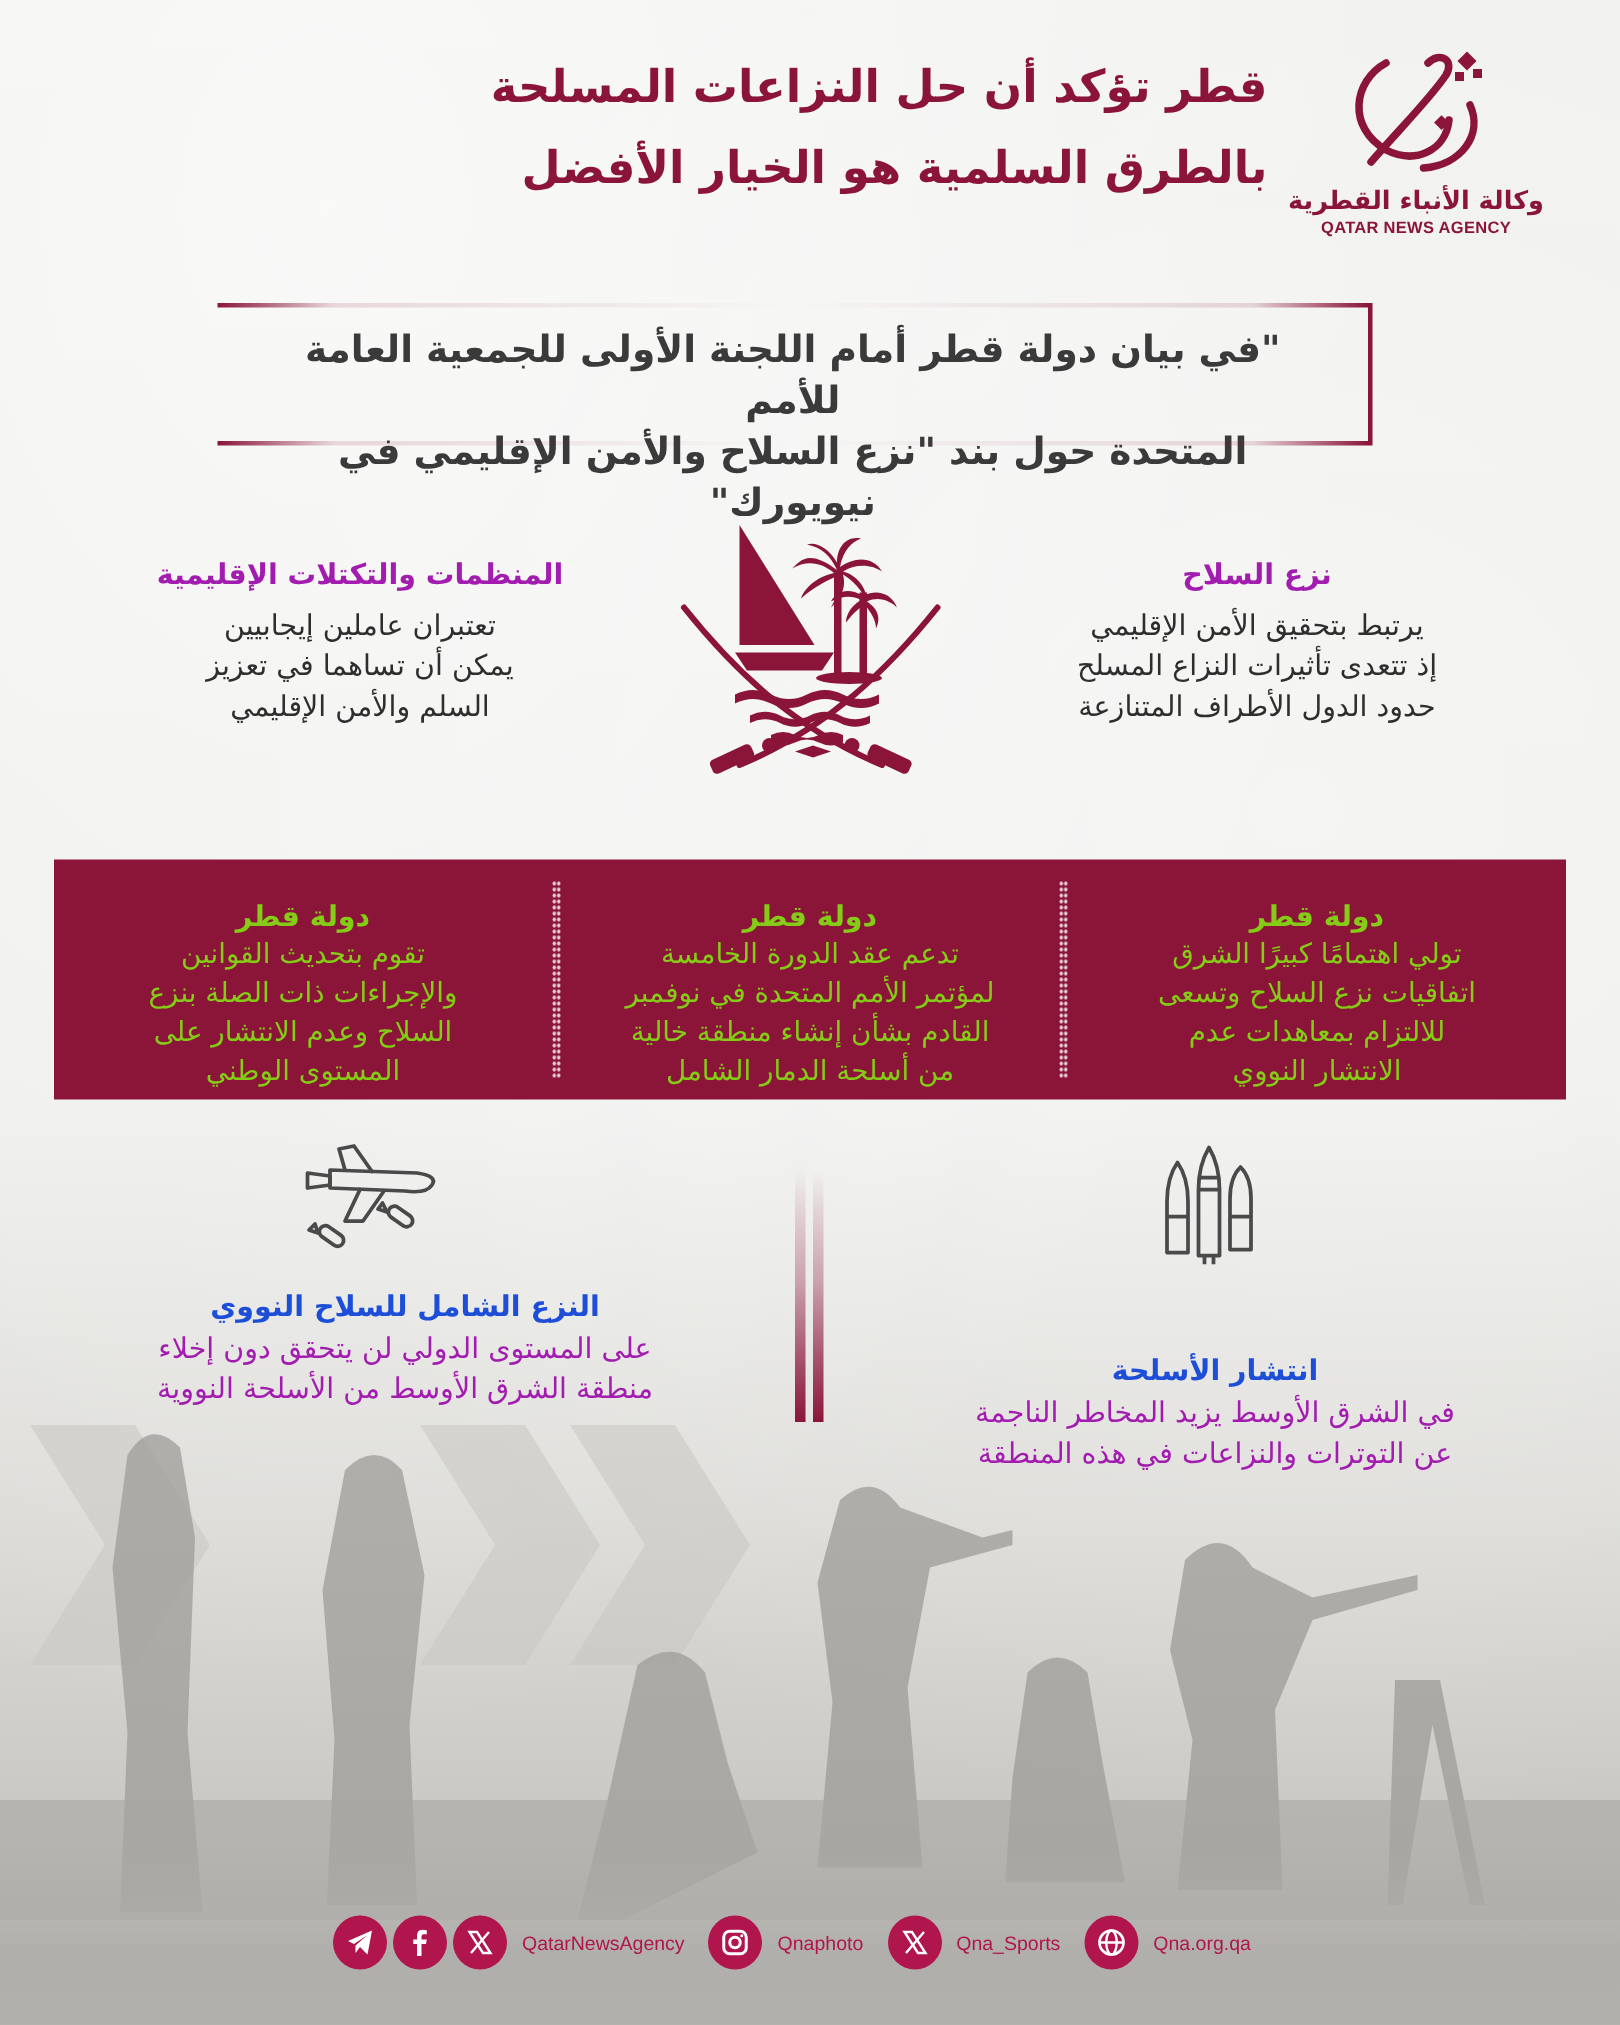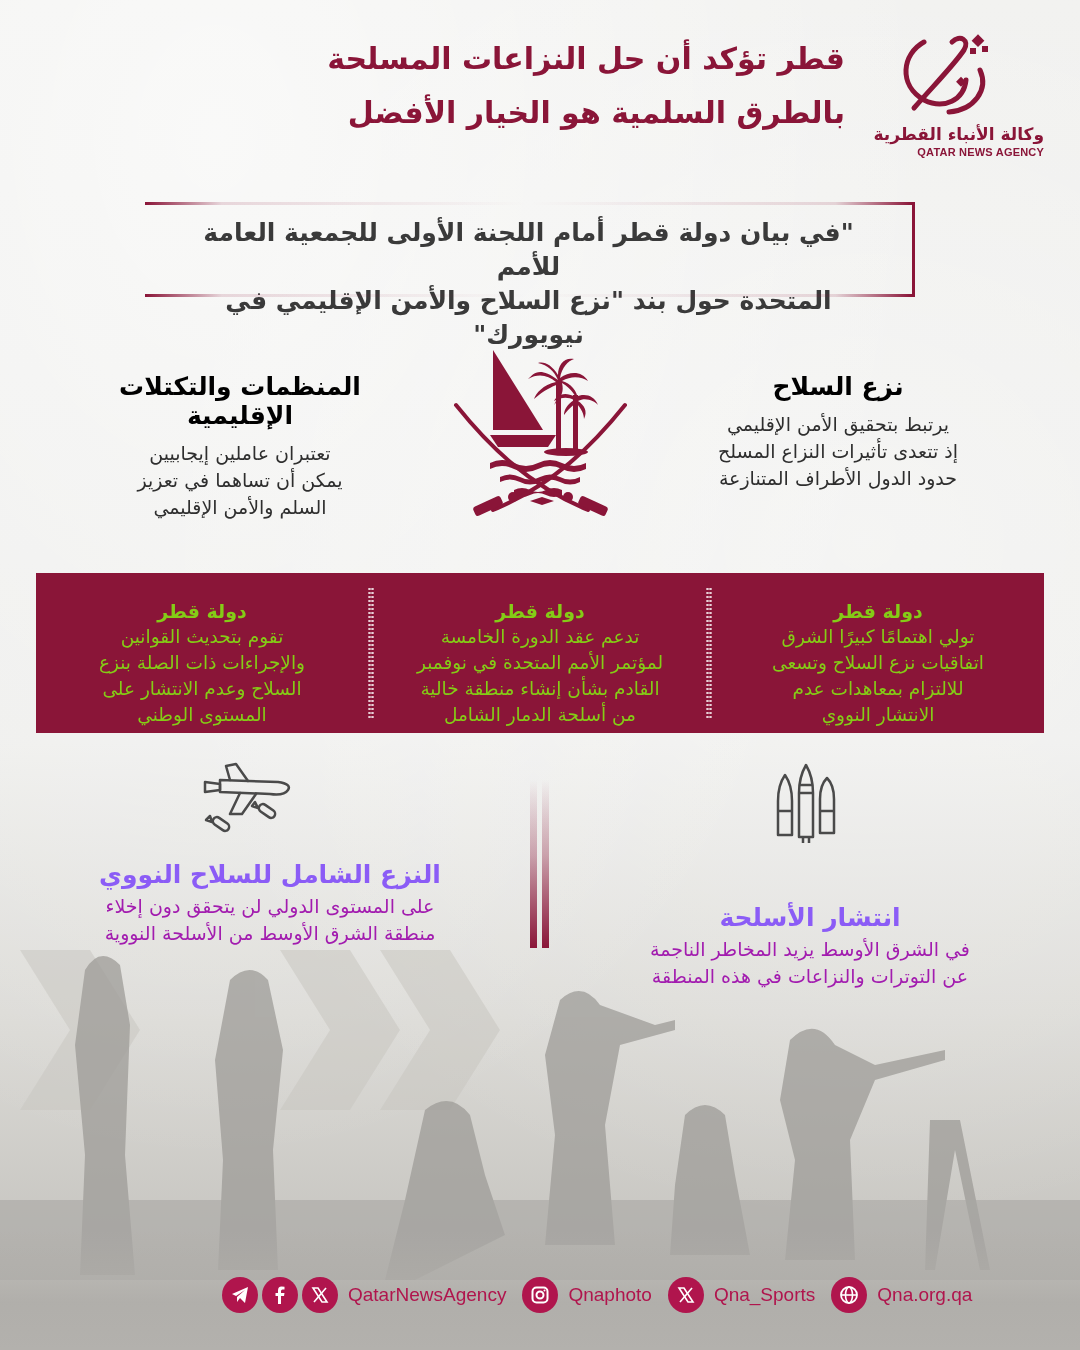--- a/index.html
+++ b/index.html
@@ -27,21 +27,21 @@
     z-index: 1;
   }
   .layer { position: absolute; z-index: 2; }
 
   
   .title {
     top: 32px; right: 235px; width: 640px;
     text-align: right; color: #8a1538; font-weight: bold;
     font-size: 30px; line-height: 54px;
   }
-  .logo { top: 30px; right: 36px; width: 200px; text-align: right; }
+  .logo { top: 30px; right: 36px; width: 200px; text-align: center; }
   .logo svg { display: block; margin: 0 auto; }
   .logo .ar { color: #8a1538; font-size: 17px; font-weight: bold; margin-top: 6px; }
   .logo .en { color: #8a1538; font-size: 11px; font-weight: bold; letter-spacing: 0.2px; margin-top: 2px; font-family: "Liberation Sans", sans-serif; }
 
   
   .quote-box {
     top: 202px; left: 155px; width: 760px; height: 95px;
     border-right: 3px solid #8a1538;
   }
   .quote-box::before, .quote-box::after {
@@ -50,21 +50,21 @@
   }
   .quote-box::before { top: 0; }
   .quote-box::after { bottom: 0; }
   .quote-text {
     position: absolute; top: 14px; right: 30px; left: 20px;
     text-align: center; font-size: 25px; line-height: 34px; color: #3a3a3a; font-weight: bold;
   }
 
   
   .side-block { text-align: center; }
-  .side-title { color: #000000; font-weight: bold; font-size: 25px; margin-bottom: 10px; }
+  .side-title { color: #a21caf; font-weight: bold; font-size: 19px; margin-bottom: 10px; }
   .side-body { font-size: 19px; line-height: 27px; color: #2e2e2e; }
   .block-right { top: 372px; right: 92px; width: 300px; }
   .block-left { top: 372px; left: 80px; width: 320px; }
 
   .emblem { top: 335px; left: 448px; width: 185px; height: 190px; }
 
   
   .banner {
     top: 573px; left: 36px; width: 1008px; height: 160px;
     background: #8a1538;
@@ -80,42 +80,42 @@
   .banner-divider {
     width: 6px; margin: 14px 0;
     background-image: radial-gradient(circle, rgba(255,255,255,0.8) 1px, transparent 1.4px);
     background-size: 3px 4px;
   }
 
   
   .icon-bullets { top: 763px; left: 772px; width: 70px; height: 80px; }
   .icon-plane { top: 762px; left: 200px; width: 92px; height: 82px; }
   .bottom-block { text-align: center; }
-  .bottom-block .bb-title { color: #8b5cf6; font-weight: bold; font-size: 25px; margin-bottom: 4px; }
+  .bottom-block .bb-title { color: #1d4ed8; font-weight: bold; font-size: 19px; margin-bottom: 4px; }
   .bottom-block .bb-body { font-size: 19px; line-height: 27px; color: #a21caf; }
   .bottom-right { top: 860px; right: 70px; width: 400px; margin-top: 43px; }
   .bottom-left { top: 860px; left: 60px; width: 420px; }
   .center-bars { top: 780px; left: 527px; width: 22px; height: 168px; display: flex; gap: 5px; }
   .center-bars span {
     width: 7px; height: 100%;
     background: linear-gradient(180deg, rgba(138,21,56,0) 0%, rgba(138,21,56,0.35) 45%, #8a1538 100%);
   }
 
   
   .footer {
     top: 1275px; left: 222px; height: 40px;
     display: flex; flex-direction: row; direction: ltr; align-items: center;
   }
   .f-icon {
     width: 36px; height: 36px; border-radius: 50%;
     background: #b0154d; display: flex; align-items: center; justify-content: center;
     margin-right: 4px;
   }
   .f-label {
-    color: #b0154d; font-size: 19px; margin: 0 16px 0 6px;
+    color: #b0154d; font-size: 13px; margin: 0 16px 0 6px;
     font-family: "Liberation Sans", sans-serif;
   }
 </style>
 </head>
 <body>
 
 <div class="bg-texture"></div>
 
 <svg class="bg-soldiers" viewBox="0 0 1080 340" preserveAspectRatio="none">
   <g fill="#c9c7c1" opacity="0.55">

